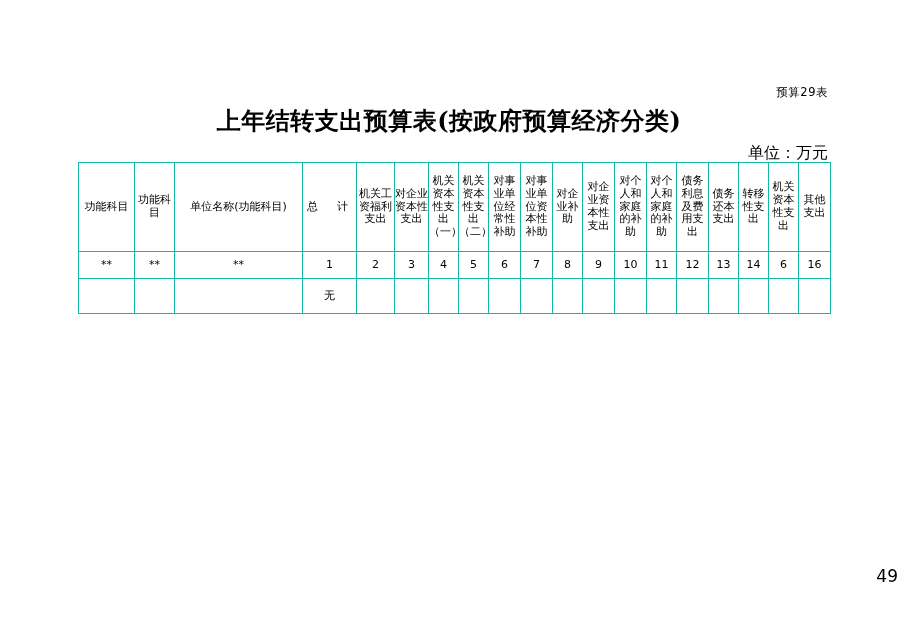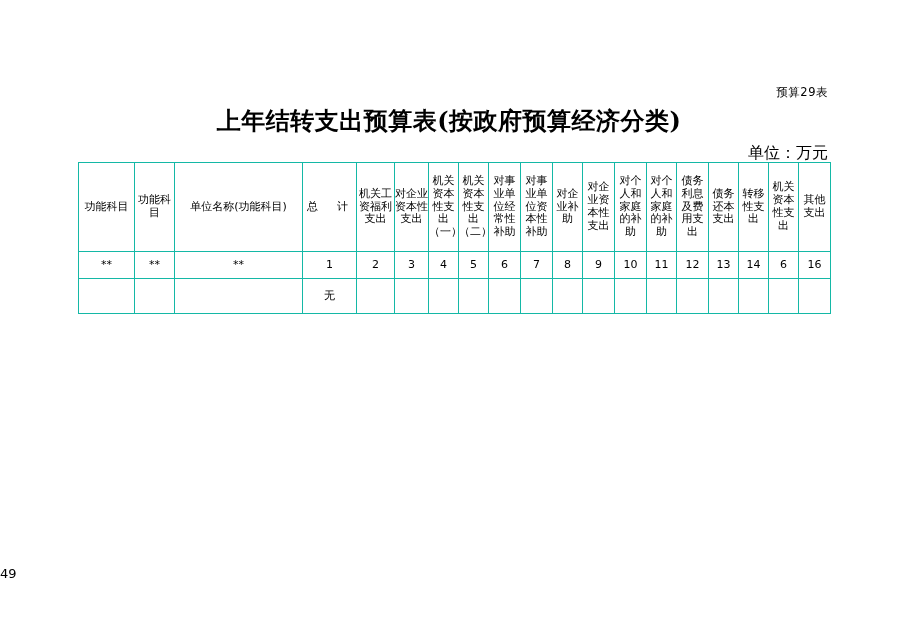--- a/index.html
+++ b/index.html
@@ -88,22 +88,22 @@
     font-size: 12px;
   }
   tbody tr.blank-row td {
     height: 34px;
   }
   .page-number {
     position: absolute;
     left: 0;
     right: 0;
     top: 566px;
-    text-align: left;
-    font-size: 13px;
+    text-align: right;
+    font-size: 17px;
   }
 </style>
 </head>
 <body>
 
 <div class="page">
 
   <div class="form-code">预算29表</div>
 
   <div class="doc-title">上年结转支出预算表(按政府预算经济分类)</div>

